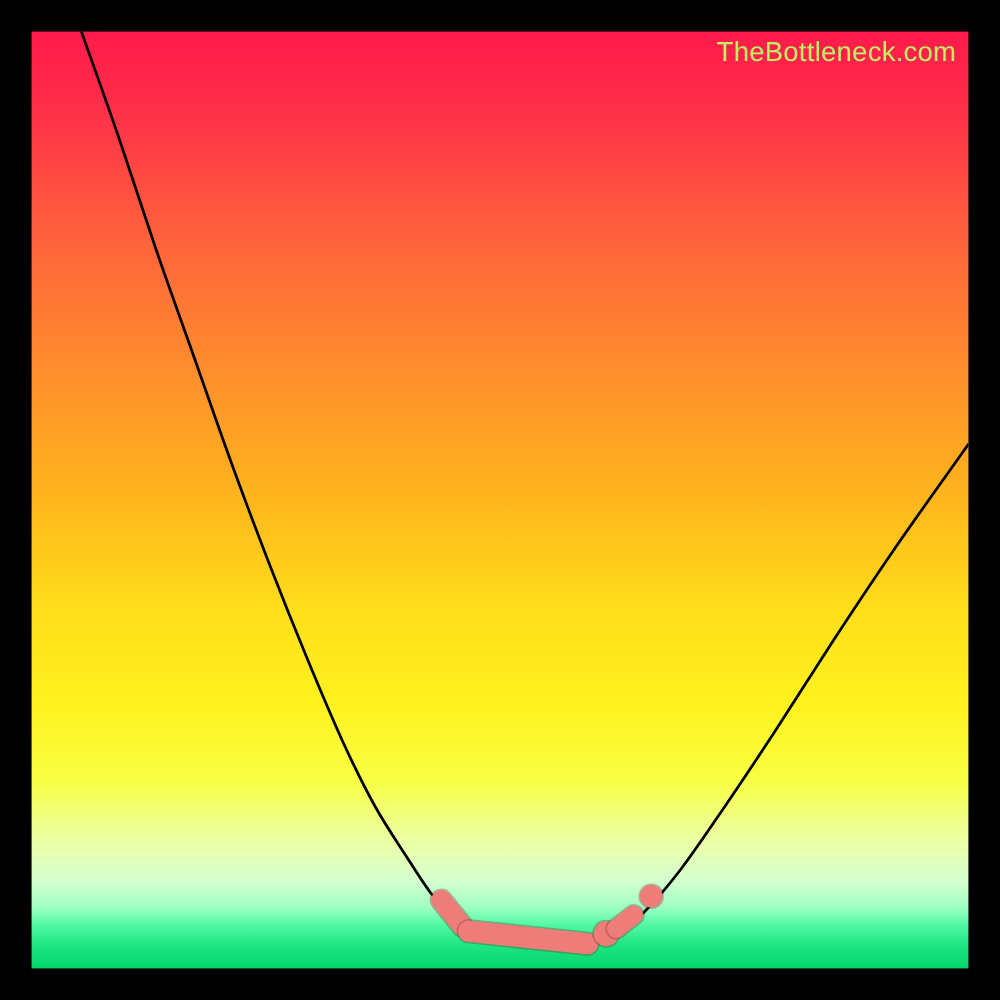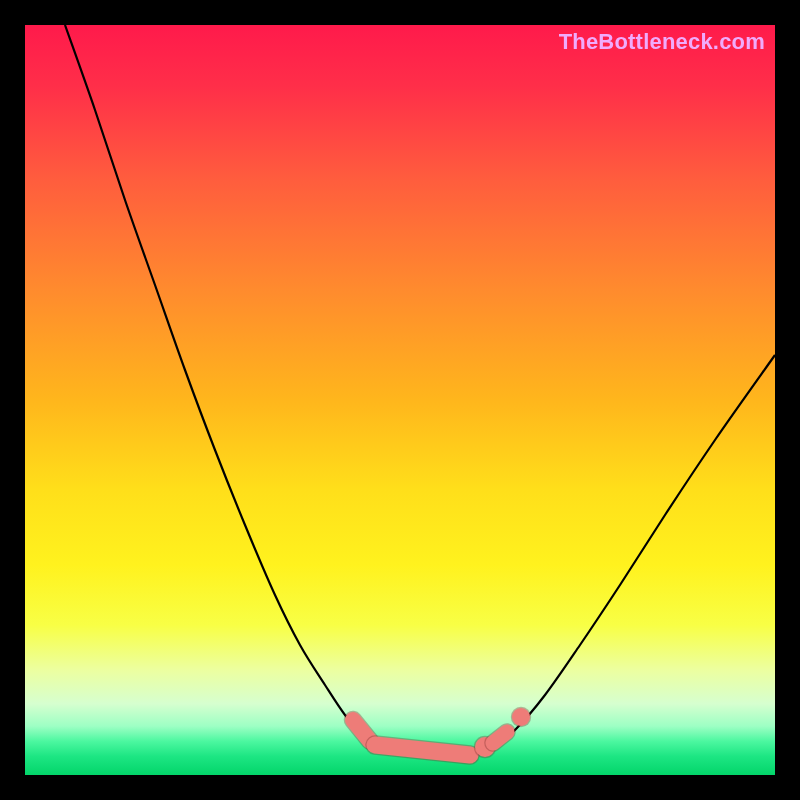--- a/index.html
+++ b/index.html
@@ -26,23 +26,23 @@
     overflow: hidden;
   }
   .gradient {
     position: absolute;
     left: 0; top: 0; right: 0; bottom: 0;
   }
   .watermark {
     position: absolute;
     top: 4px;
     right: 10px;
-    color: #f0abfc;
+    color: #bef264;
     font-size: 22px;
-    font-weight: 700;
+    font-weight: 400;
     letter-spacing: 0.2px;
     font-family: Arial, Helvetica, sans-serif;
   }
   svg.curve {
     position: absolute;
     left: 0; top: 0;
   }
 </style>
 </head>
 <body>

